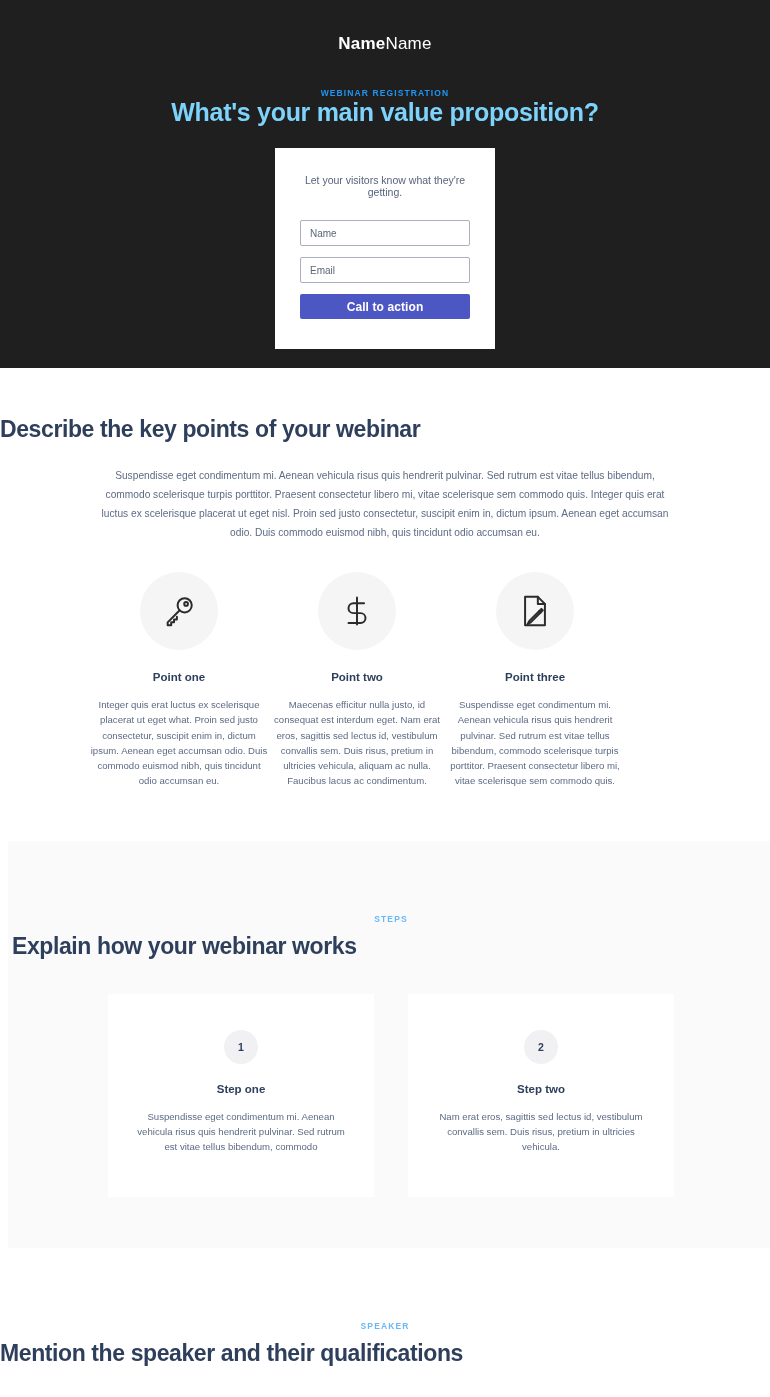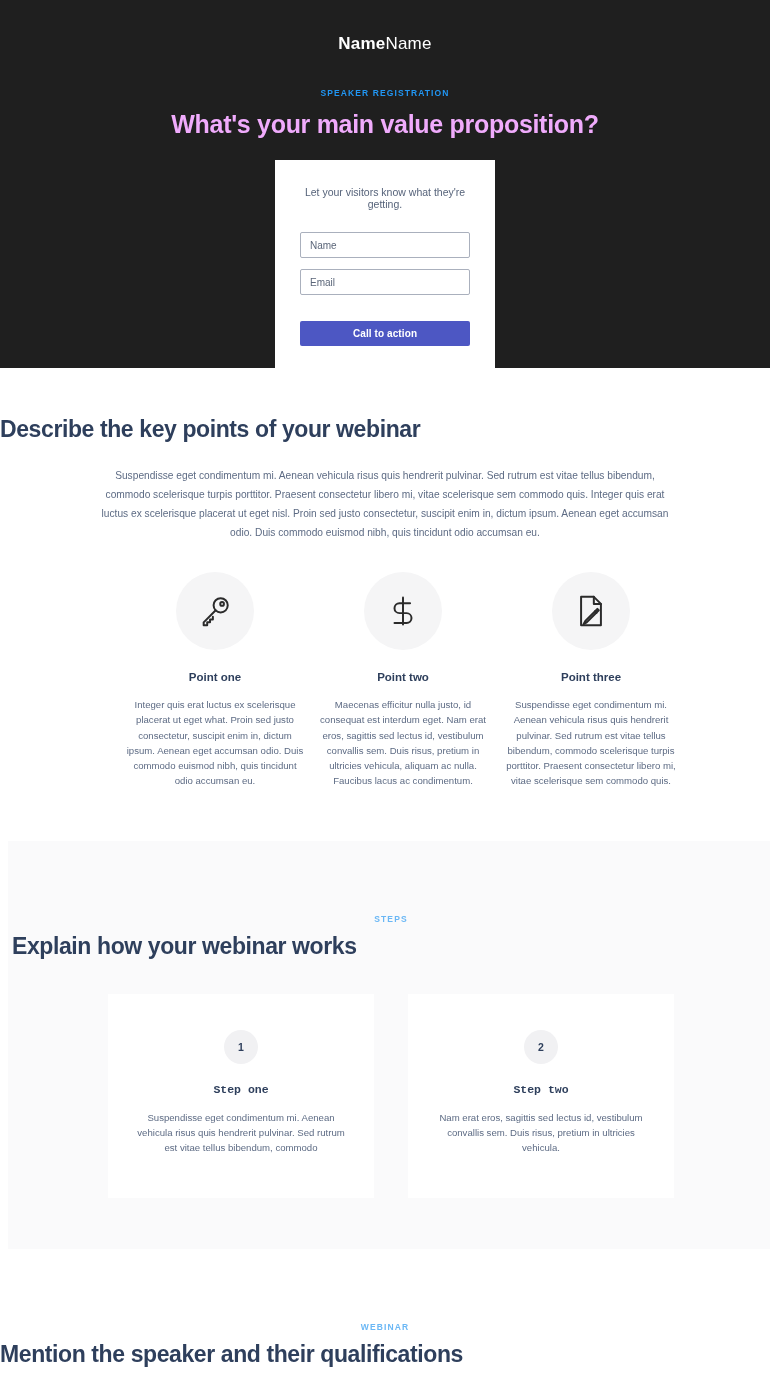--- a/index.html
+++ b/index.html
@@ -37,25 +37,24 @@
     font-size: 8.5px;
     font-weight: 700;
     letter-spacing: 1.1px;
     color: #2196f3;
     margin-top: 34px;
   }
   .eyebrow.light { color: #6ab7f5; }
 
   .hero-title {
     text-align: center;
-    color: #f0abfc;
+    color: #7dd3fc;
     font-size: 25px;
     font-weight: 700;
     letter-spacing: -.3px;
-    margin-top: 12px;
   }
 
   
   .form-card {
     width: 220px;
     margin: 21px auto 0 auto;
     background: #ffffff;
     padding: 26px 25px 30px 25px;
   }
   .form-lead {
@@ -80,24 +79,24 @@
   .field::placeholder { color: #5b6679; opacity: 1; }
   .cta-btn {
     display: block;
     width: 100%;
     height: 25px;
     border: none;
     border-radius: 2px;
     background: #4d57c3;
     color: #ffffff;
     font-family: "Liberation Sans", sans-serif;
-    font-size: 10px;
+    font-size: 12px;
     font-weight: 700;
     letter-spacing: .1px;
-    margin-top: 26px;
+    margin-top: 11px;
     cursor: pointer;
   }
 
   
   .section { padding: 39px 0 0 0; }
   .section-heading {
     text-align: left;
     font-size: 23px;
     font-weight: 700;
     color: #2e3f5c;
@@ -110,24 +109,23 @@
     text-align: center;
     font-size: 10.2px;
     line-height: 19px;
     color: #5d6b84;
   }
 
   
   .features-wrap { width: 590px; margin: 0 auto; }
   .features {
     display: flex;
-    justify-content: space-between;
+    justify-content: flex-start;
     margin-top: 30px;
     padding-bottom: 52px;
-    margin-left: 36px;
   }
   .feature { width: 178px; text-align: center; }
   .feature-icon {
     width: 78px; height: 78px;
     border-radius: 50%;
     background: #f5f5f6;
     margin: 0 auto;
     display: flex;
     align-items: center;
     justify-content: center;
@@ -173,42 +171,41 @@
     justify-content: center;
     font-size: 10.5px;
     font-weight: 700;
     color: #2e3f5c;
   }
   .step-title {
     font-size: 11.5px;
     font-weight: 700;
     color: #2e3f5c;
     margin-top: 19px;
-    font-family: Liberation Mono, monospace;
   }
   .step-text {
     font-size: 9.6px;
     line-height: 15.3px;
     color: #5d6b84;
     margin-top: 14px;
   }
 
   
   .speaker-section { padding: 39px 0 0 0; }
 </style>
 </head>
 <body>
 
 <section class="hero">
 
   <div class="brand">
     <span class="b-strong">Name</span><span class="b-light">Name</span>
   </div>
 
-  <div class="eyebrow">SPEAKER REGISTRATION</div>
+  <div class="eyebrow">WEBINAR REGISTRATION</div>
   <h1 class="hero-title">What's your main value proposition?</h1>
 
   <div class="form-card">
     <div class="form-lead">Let your visitors know what they're getting.</div>
 
     <input class="field" type="text" placeholder="Name" style="">
 
     <input class="field" type="email" placeholder="Email" style="">
 
     <button class="cta-btn">Call to action</button>
@@ -275,16 +272,16 @@
 
     <div class="step-card">
       <div class="step-badge">2</div>
       <div class="step-title">Step two</div>
       <div class="step-text">Nam erat eros, sagittis sed lectus id, vestibulum convallis sem. Duis risus, pretium in ultricies vehicula.</div>
     </div>
   </div>
 </section>
 
 <section class="speaker-section">
-  <div class="eyebrow light">WEBINAR</div>
+  <div class="eyebrow light">SPEAKER</div>
   <h2 class="section-heading">Mention the speaker and their qualifications</h2>
 
 </section>
 
 </body></html>

